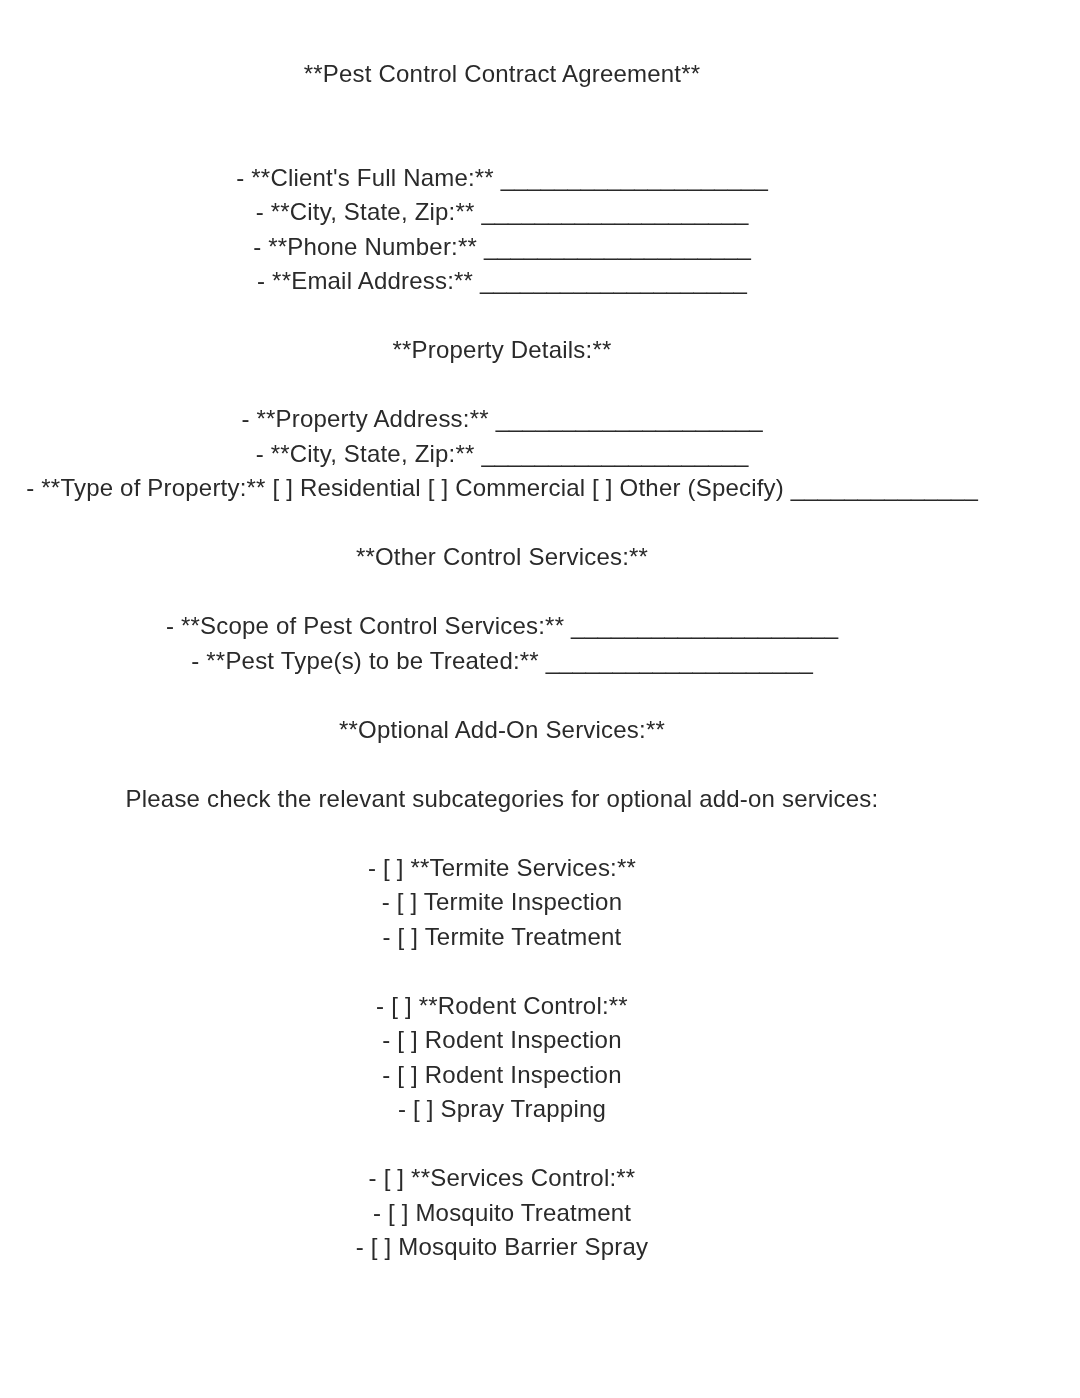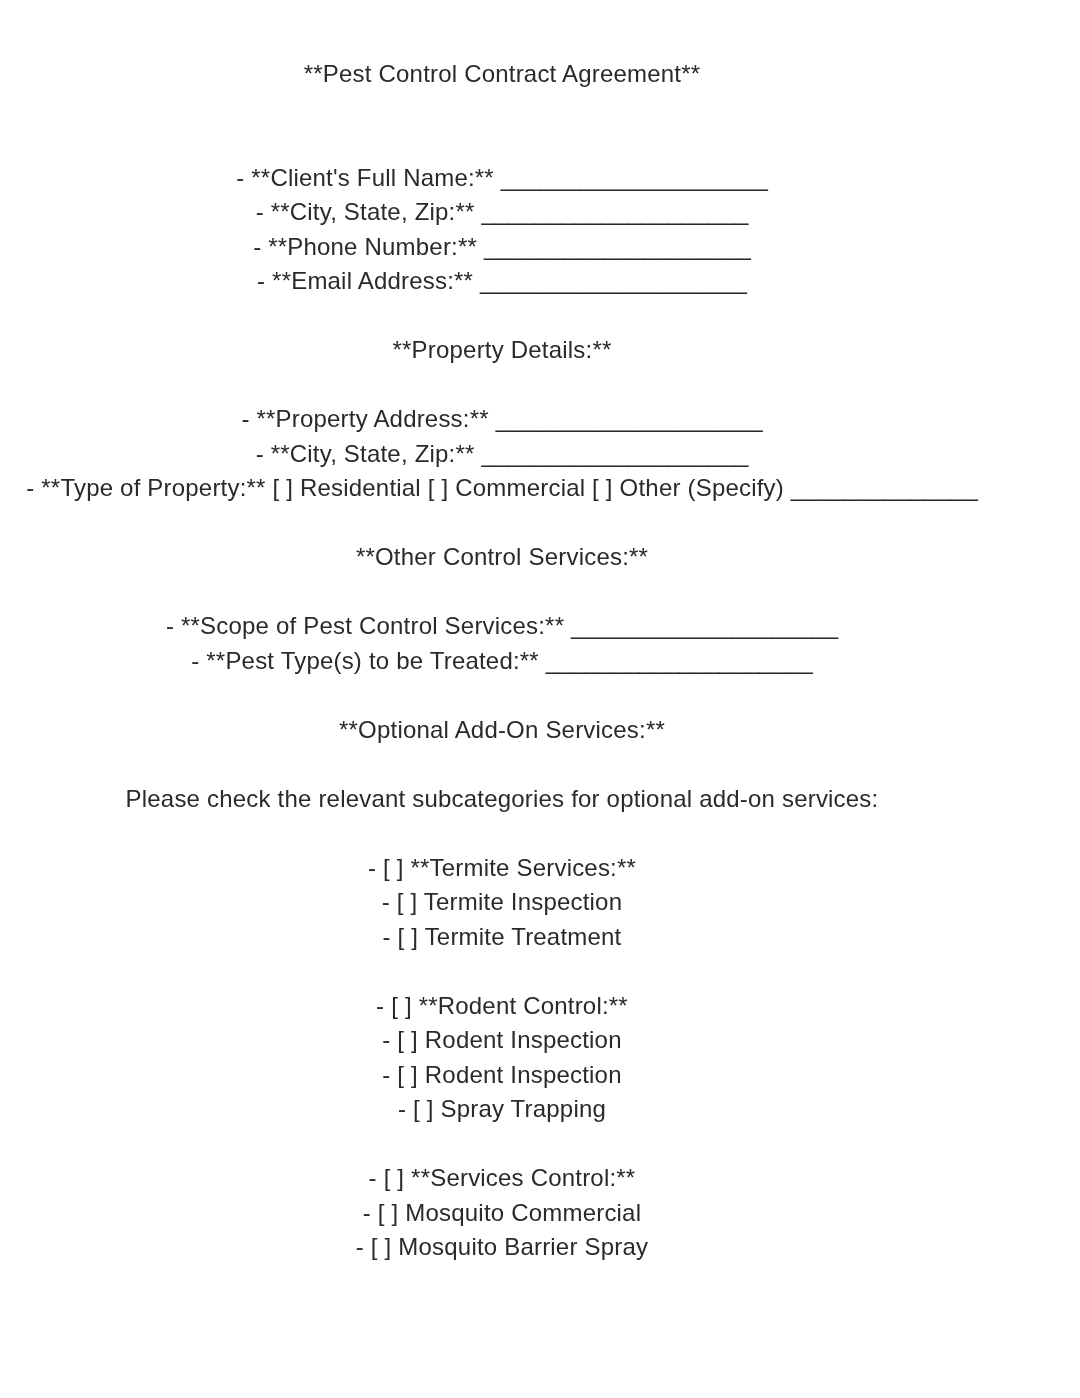--- a/index.html
+++ b/index.html
@@ -104,16 +104,16 @@
   <div class="line">- [ ] Termite Treatment</div>
   <div class="line spacer"></div>
 
   <div class="line">- [ ] **Rodent Control:**</div>
   <div class="line">- [ ] Rodent Inspection</div>
   <div class="line">- [ ] Rodent Inspection</div>
   <div class="line">- [ ] Spray Trapping</div>
   <div class="line spacer"></div>
 
   <div class="line">- [ ] **Services Control:**</div>
-  <div class="line">- [ ] Mosquito Commercial</div>
+  <div class="line">- [ ] Mosquito Treatment</div>
   <div class="line">- [ ] Mosquito Barrier Spray</div>
 
 </div>
 
 </body></html>

